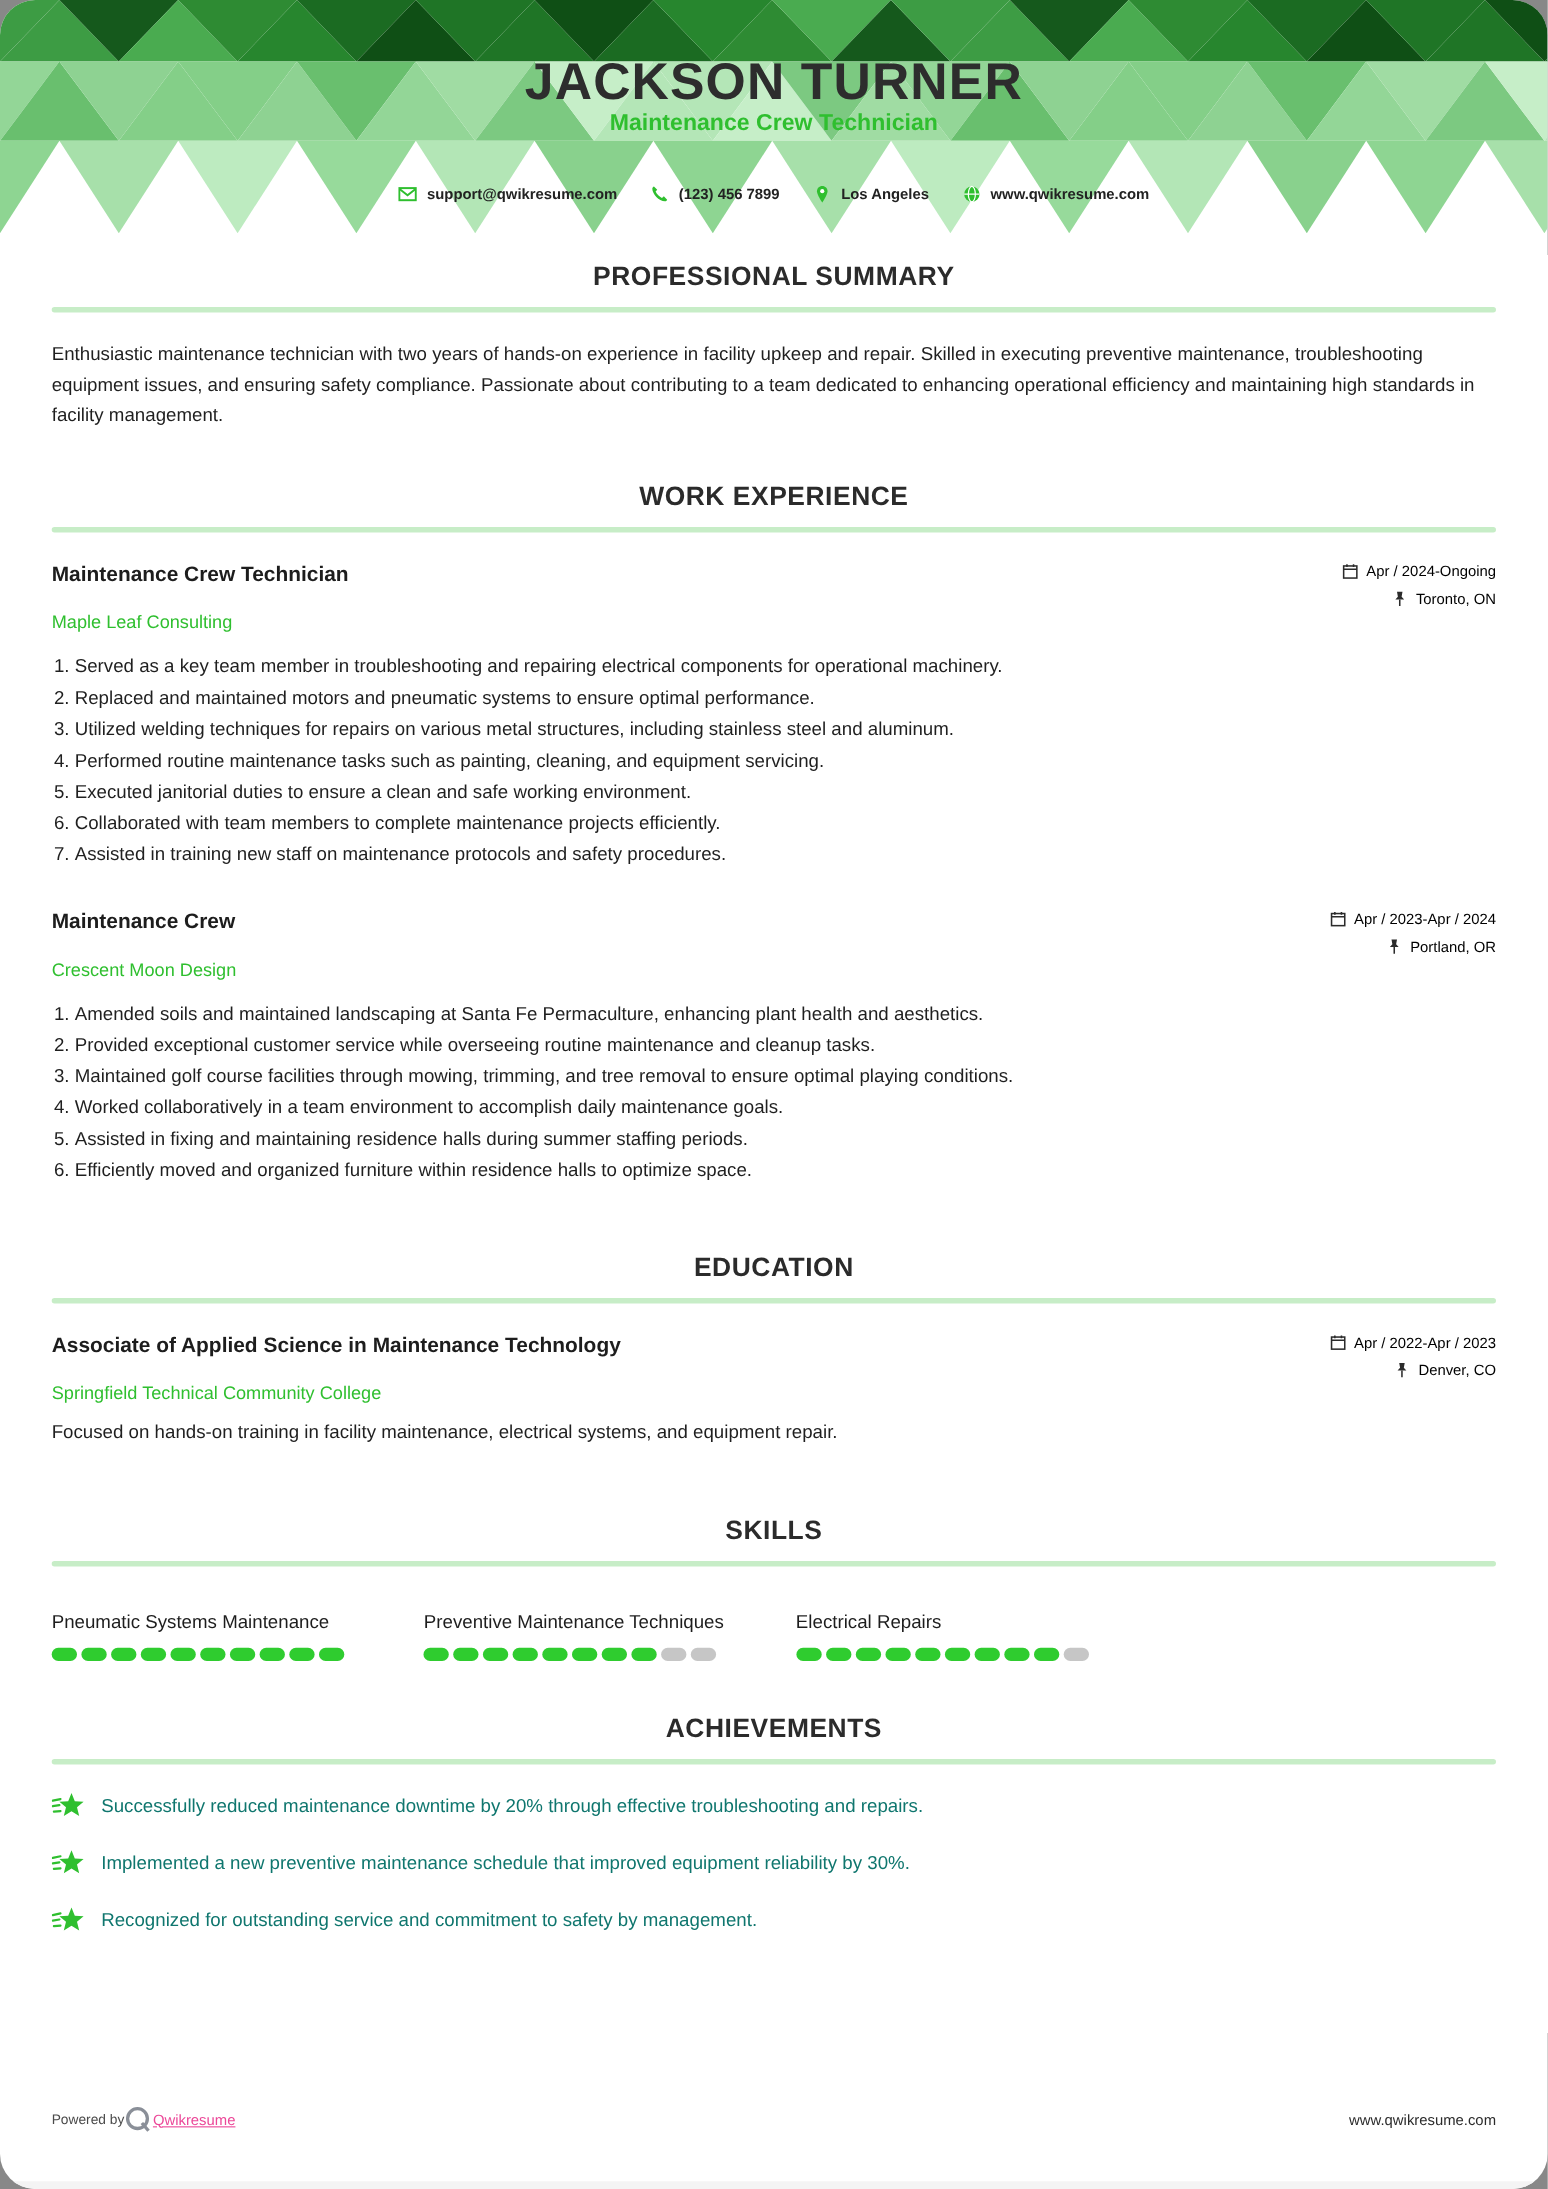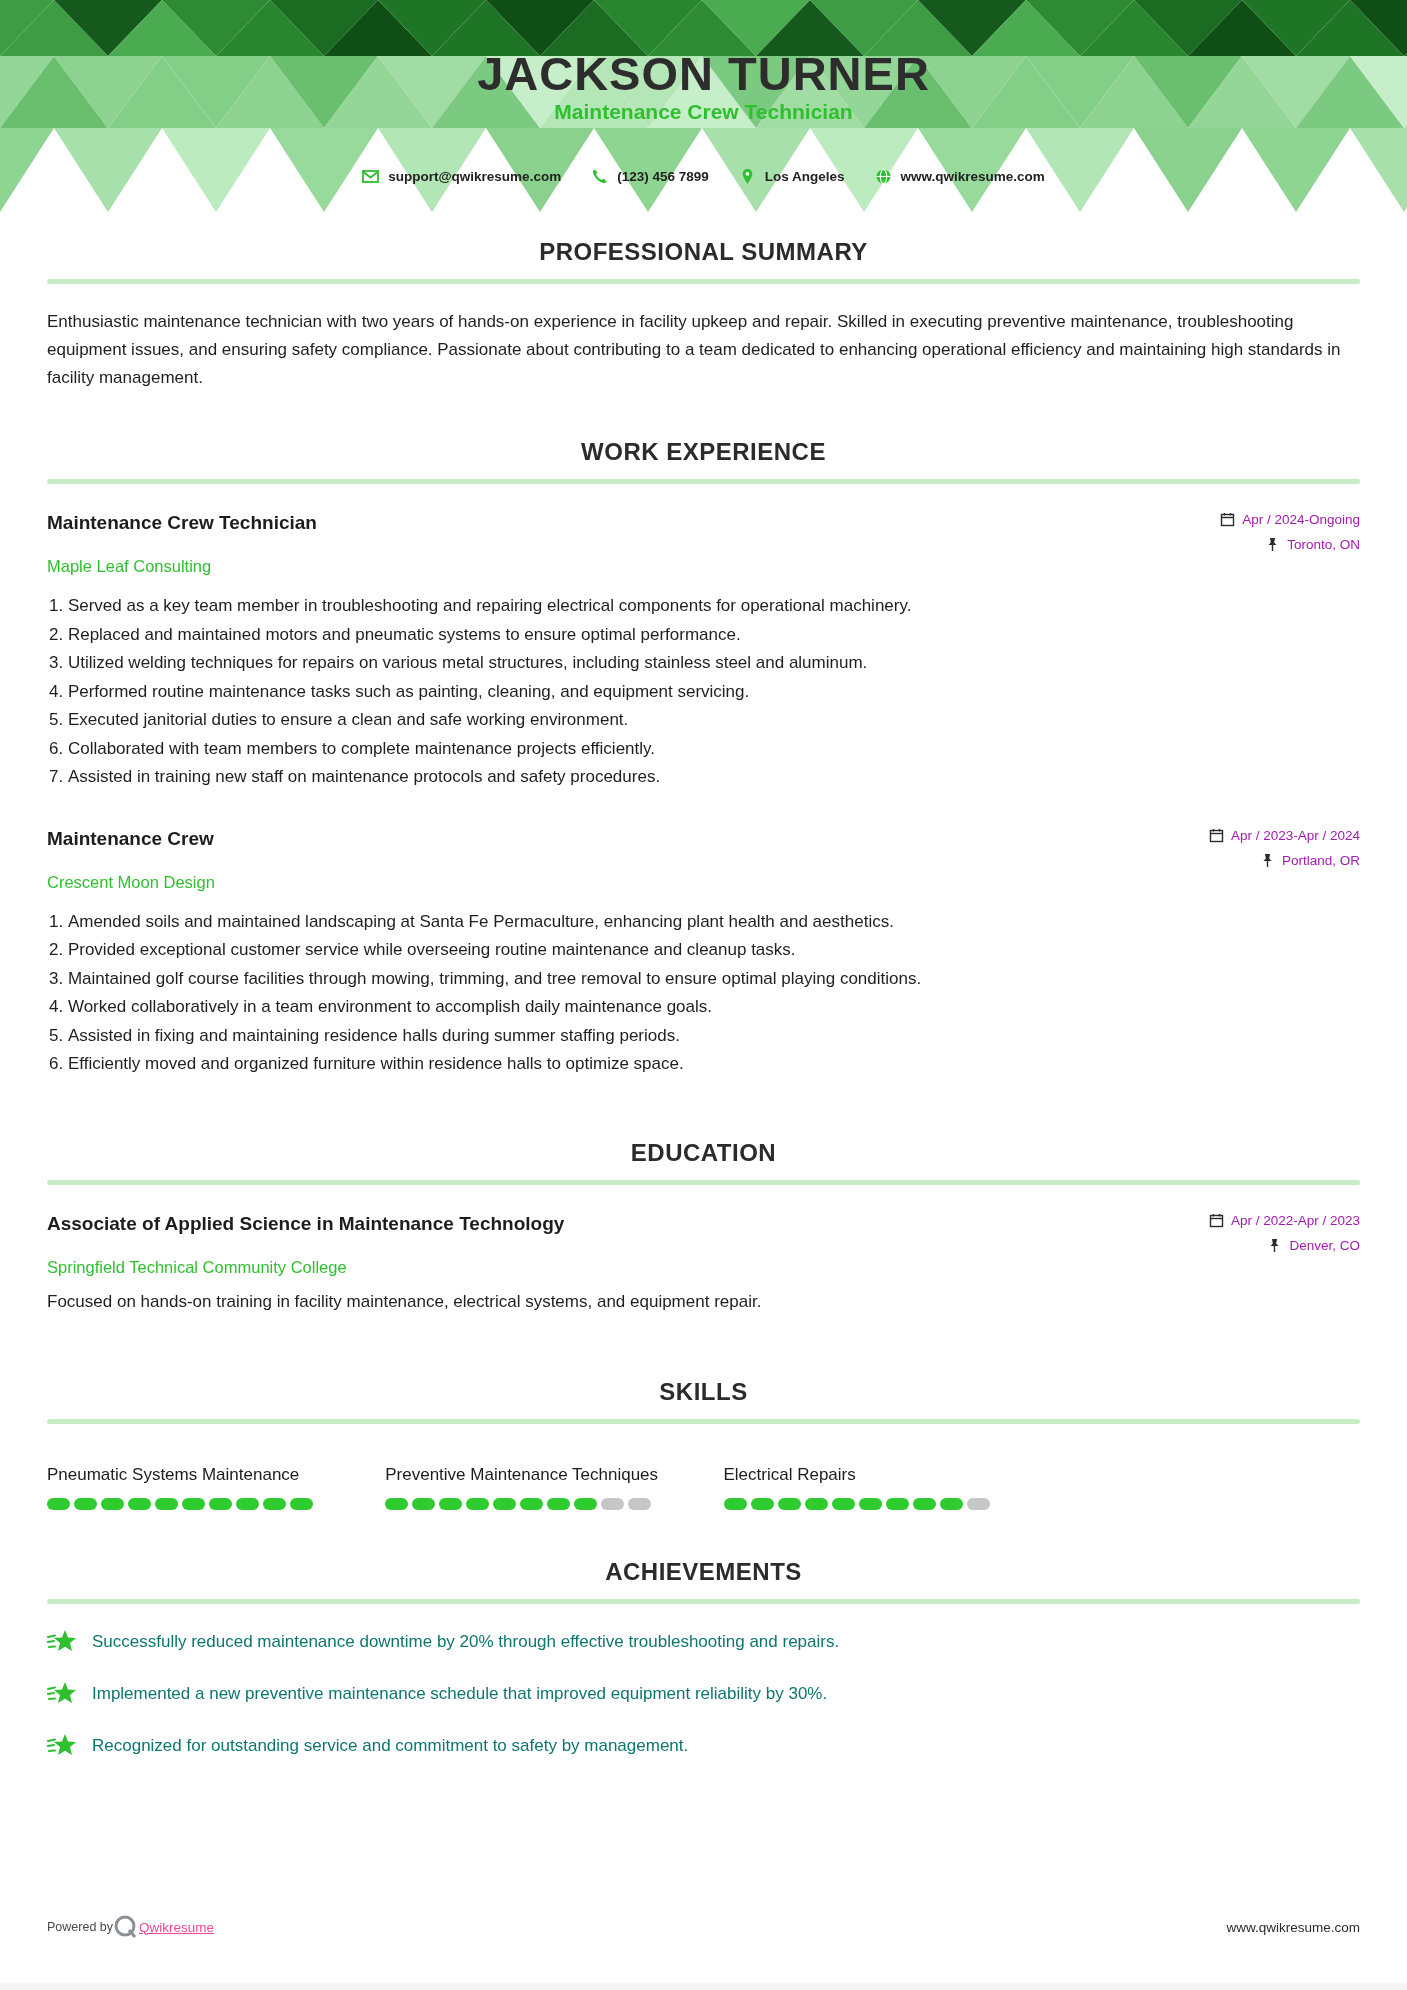--- a/index.html
+++ b/index.html
@@ -1,17 +1,17 @@
 <!DOCTYPE html>
 <html><head>
 <meta charset="utf-8">
 <style>
   * { margin:0; padding:0; box-sizing:border-box; }
   body { background:#888; font-family:"Liberation Sans","DejaVu Sans",sans-serif; }
-  .page { position:relative; width:1407px; height:1990px; background:#ffffff; margin:0 auto; overflow:hidden; }
+  .page { position:relative; width:1407px; height:1990px; background:#ffffff; margin:0 auto; overflow:hidden;border-radius:32px; }
 
   
   .hero { position:relative; width:100%; height:212px; }
   .hero svg.pattern { position:absolute; top:0; left:0; }
   .hero-name { position:absolute; top:46px; left:0; width:100%; text-align:center;
     font-size:47px; font-weight:900; letter-spacing:1px; color:#2d2d2d; }
   .hero-title { position:absolute; top:100px; left:0; width:100%; text-align:center;
     font-size:21px; font-weight:700; color:#2fbf2f; }
   .contact-row { position:absolute; top:168px; left:0; width:100%;
     display:flex; justify-content:center; align-items:flex-start; gap:30px; }
@@ -30,21 +30,21 @@
 
   
   .sec-work { margin-top:46px; }
   .job { margin-top:28px; }
   .job + .job { margin-top:36px; }
   .job-head { display:flex; justify-content:space-between; align-items:flex-start; }
   .job-title { font-size:19px; font-weight:700; color:#1d1d1d; }
   .job-company { margin-top:23px; font-size:16.5px; font-weight:500; color:#2fbf2f; }
   .job-meta { text-align:right; }
   .meta-line { display:flex; justify-content:flex-end; align-items:center; gap:7px;
-    font-size:13.5px; color:#a21caf; }
+    font-size:13.5px; color:#000000; }
   .meta-line + .meta-line { margin-top:10px; }
   .micon { display:inline-flex; width:15px; height:15px; }
   ol.bullets { margin-top:16px; list-style-position:inside; padding-left:2px; }
   ol.bullets li { font-size:17px; line-height:28.5px; color:#1f1f1f; }
 
   .sec-education { margin-top:60px; }
   .edu-desc { margin-top:15px; font-size:17px; color:#1f1f1f; }
 
   
   .sec-skills { margin-top:66px; }

